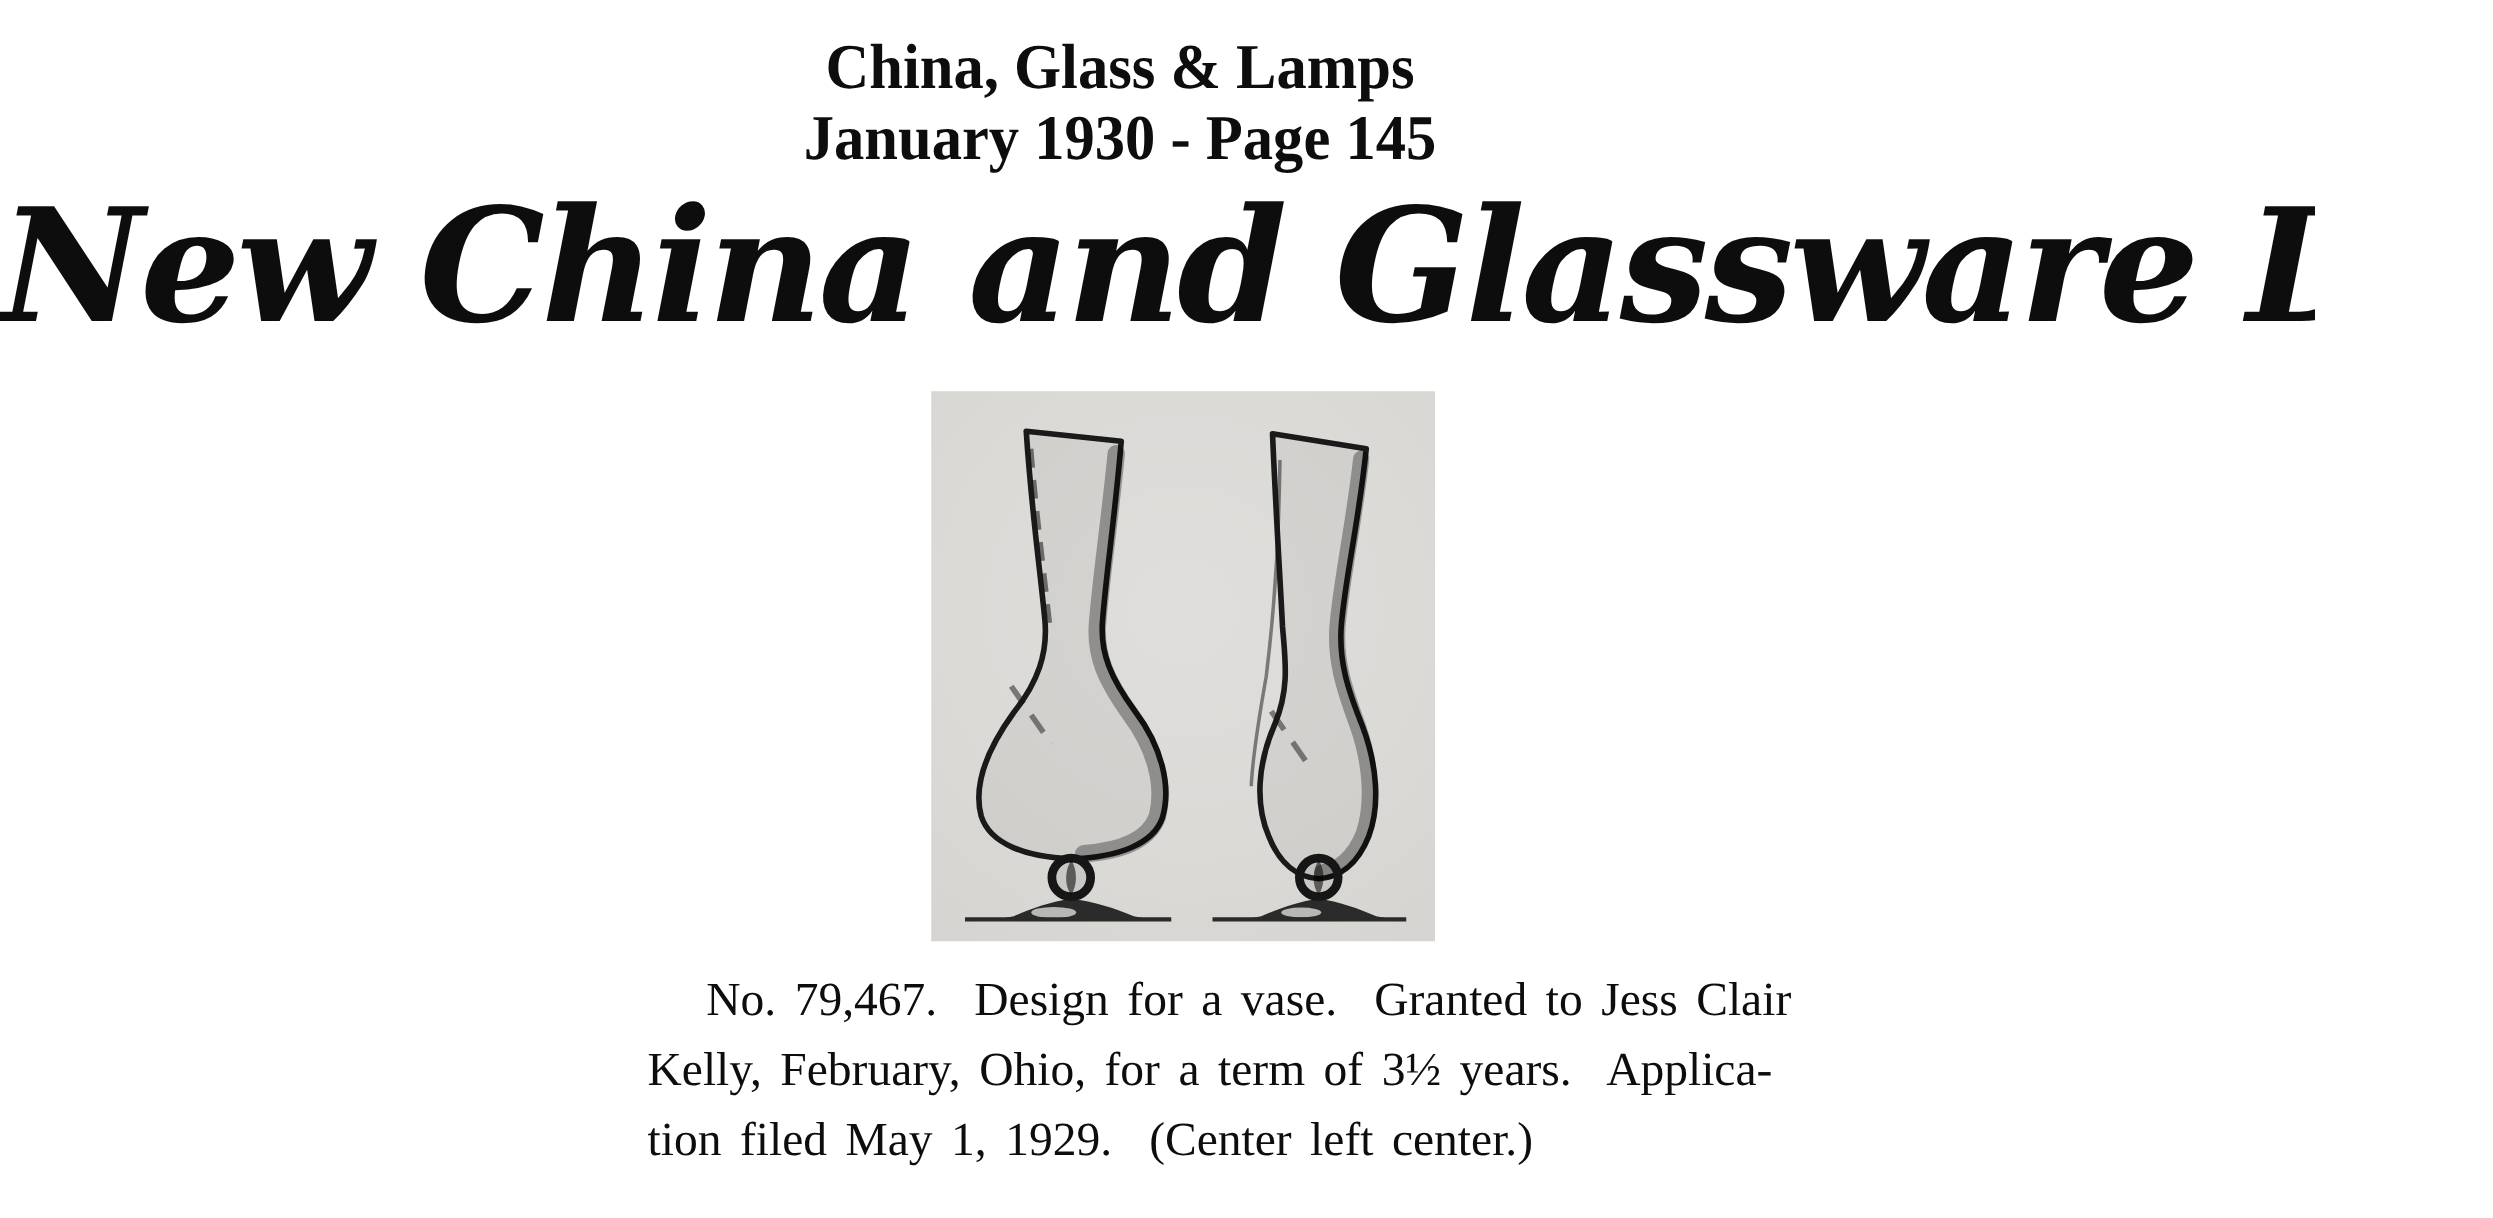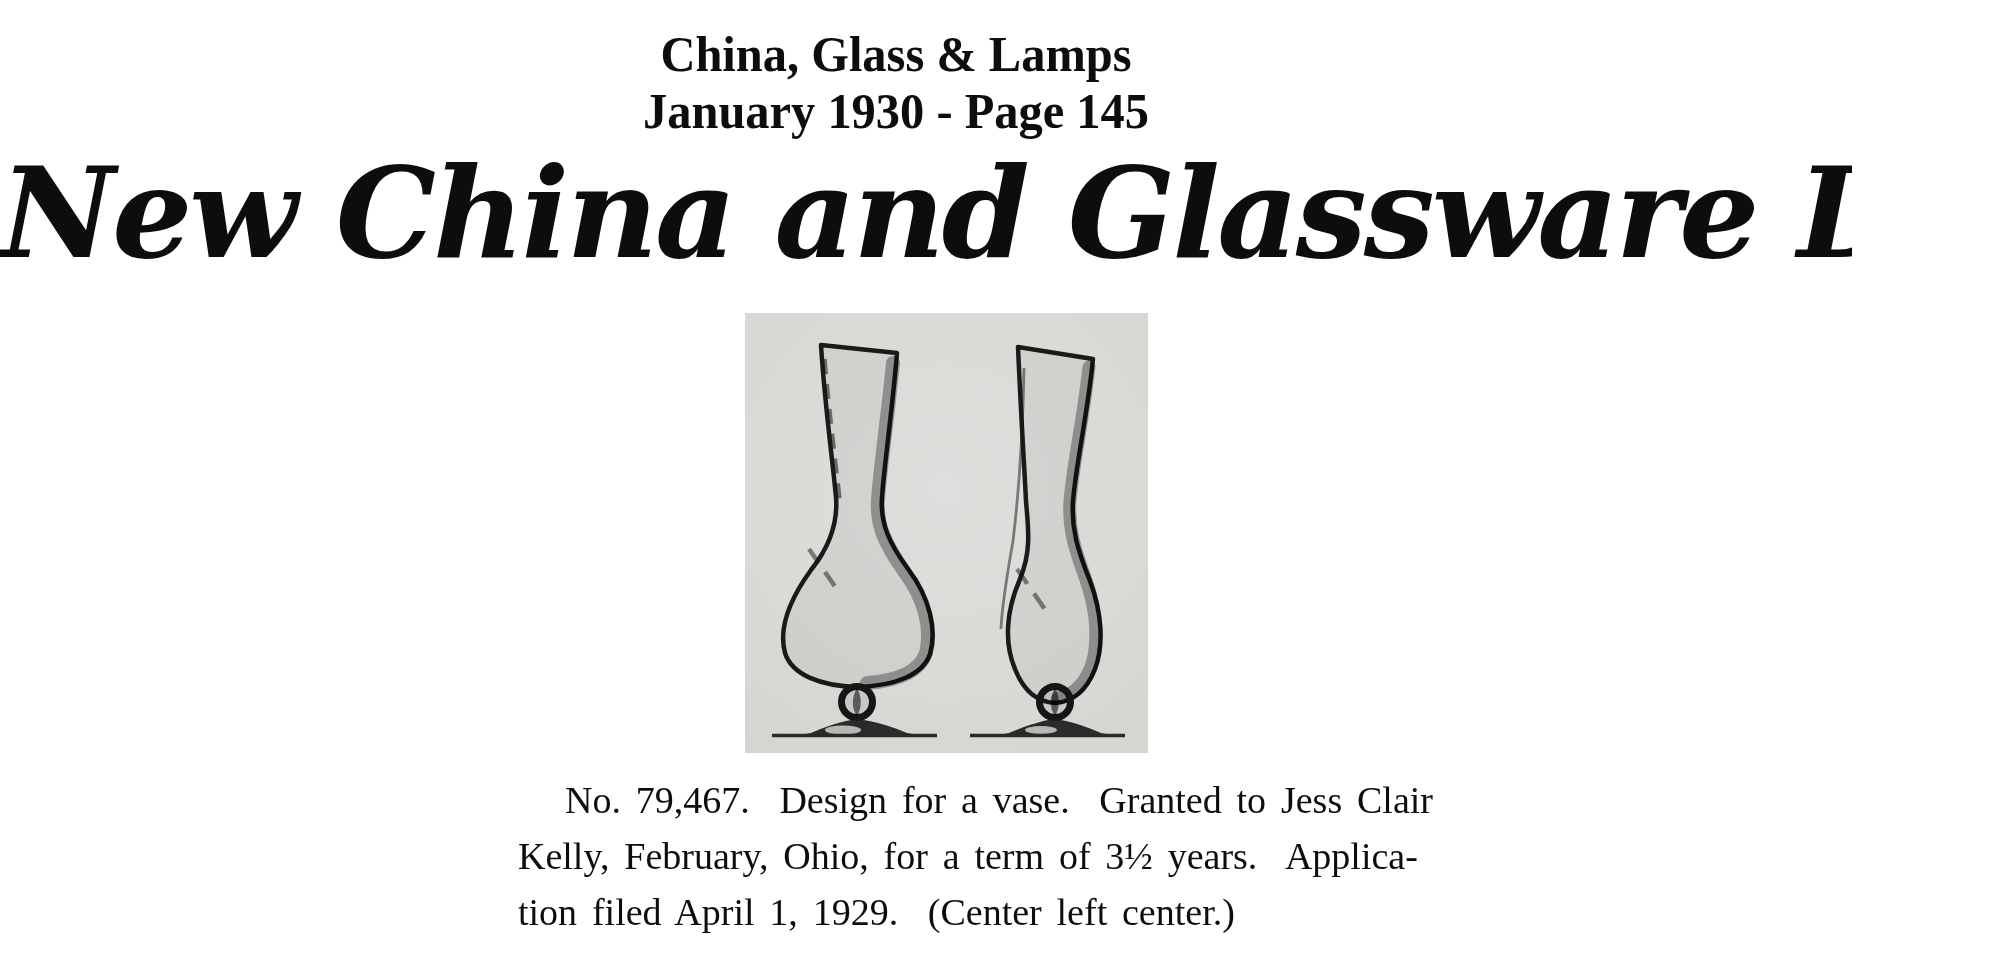--- a/index.html
+++ b/index.html
@@ -161,16 +161,16 @@
         <ellipse cx="296" cy="417" rx="16" ry="4" fill="rgba(218,218,214,0.8)"></ellipse>
 
         <path d="M225,422.5 L380,422.5" stroke="#2a2a2a" stroke-width="3.5" fill="none"></path>
       </g>
     </svg>
   </figure>
 
   <p class="caption">
     <span class="cap-line indent">No. 79,467.  Design for a vase.  Granted to Jess Clair</span>
     <span class="cap-line">Kelly, February, Ohio, for a term of 3½ years.  Applica-</span>
-    <span class="cap-line">tion filed April 1, 1929.  (Center left center.)</span>
+    <span class="cap-line">tion filed May 1, 1929.  (Center left center.)</span>
   </p>
 
 </div>
 
 </body></html>

